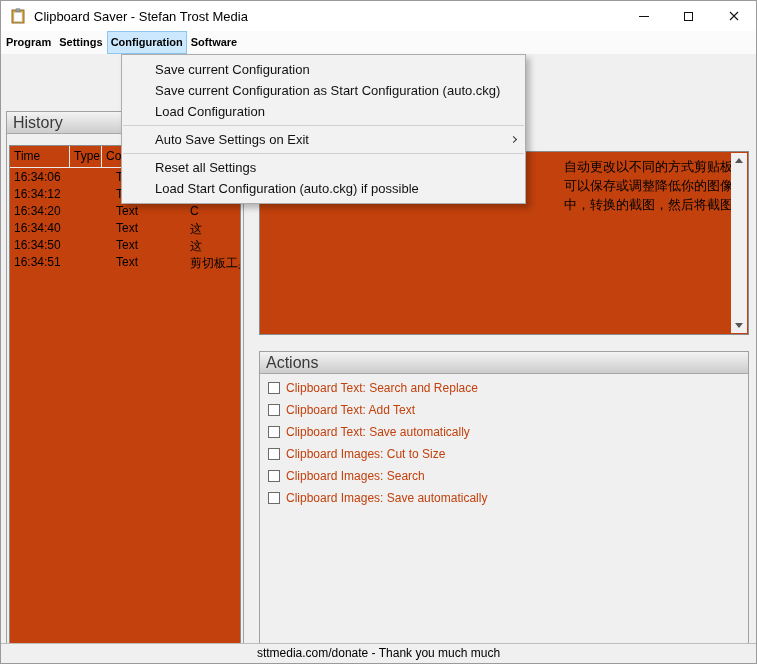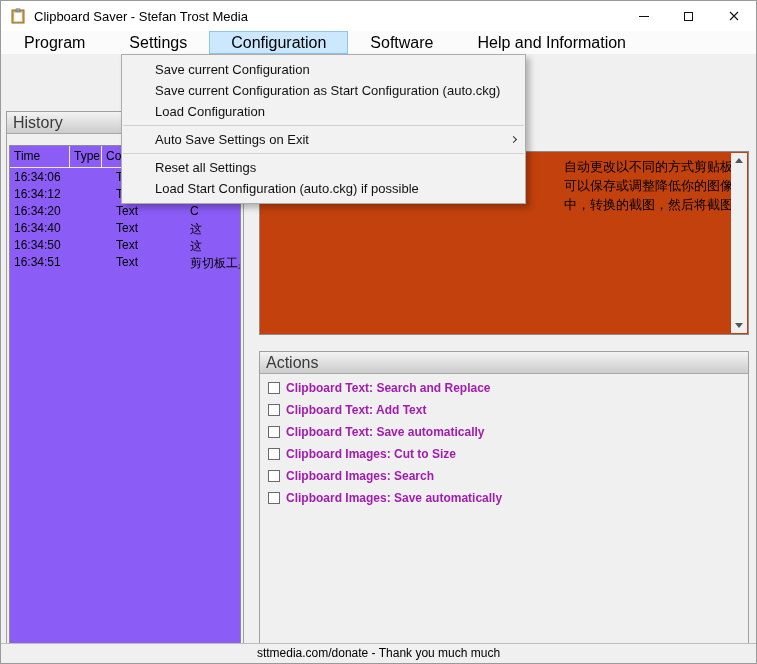--- a/index.html
+++ b/index.html
@@ -13,36 +13,36 @@
   .app-icon { margin-left:9px; width:16px; height:16px; flex:none; }
   .title-text { margin-left:8px; font-size:13px; color:#000; white-space:nowrap; }
   .win-controls { position:absolute; right:0; top:0; height:30px; display:flex; }
   .win-btn { width:45px; height:30px; display:flex; align-items:center; justify-content:center; background:#fff; }
   .glyph-min { width:10px; height:1px; background:#111; }
   .glyph-max { width:9px; height:9px; border:1px solid #111; background:transparent; }
 
   
   .menubar { position:absolute; left:0; top:30px; right:0; height:23px; background:#fbfbfb;
              display:flex; padding-left:1px; }
-  .menu-item { padding:0 22px; font-size:16px; line-height:23px; color:#000; white-space:nowrap; }
+  .menu-item { padding:0 4px; font-size:11px; line-height:23px; color:#000; white-space:nowrap;font-weight:bold; }
   .menu-item.active { background:#cce8ff; box-shadow:inset 0 0 0 1px #8ec6ee; }
 
   
   .main { position:absolute; left:0; top:53px; right:0; bottom:20px; background:#f0f0f0; }
 
   
   .group { position:absolute; border:1px solid #a0a0a0; background:#f0f0f0; }
   .panel-header { height:22px; line-height:22px; padding-left:6px; font-weight:normal;
                   font-size:16px; color:#3a3a3a;
                   background:linear-gradient(#f3f3f3,#cccccc); border-bottom:1px solid #a8a8a8; }
 
   
   #history-group { left:5px; top:57px; width:238px; height:583px; }
   .history-table { position:absolute; left:2px; right:2px; top:33px; bottom:38px;
-                   background:#8b5cf6; border:1px solid #8b8b8b; overflow:hidden; }
+                   background:#c2410c; border:1px solid #8b8b8b; overflow:hidden; }
   .t-head { display:flex; height:22px; font-size:12px; color:#000; border-bottom:1px solid #ececec; }
   .t-hcell { line-height:21px; padding-left:4px; border-right:1px solid #ececec; }
   .t-row { display:flex; height:17px; font-size:12px; color:#000;gap:42px; }
   .t-cell { padding:2px 0 0 4px; overflow:hidden; white-space:nowrap; }
   .col-time { width:60px; flex:none; }
   .col-type { width:32px; flex:none; }
   .col-content { flex:1; border-right:none; }
   .history-opts { position:absolute; left:4px; bottom:4px; }
   .opt-row { display:flex; align-items:center; gap:5px; height:17px; font-size:12px; color:#000; }
 
@@ -61,21 +61,21 @@
                 align-items:center; justify-content:center; }
   .scroll-btn.up { top:0; } .scroll-btn.down { bottom:0; }
   .tri-up { width:0; height:0; border-left:4px solid transparent; border-right:4px solid transparent;
             border-bottom:5px solid #555; }
   .tri-down { width:0; height:0; border-left:4px solid transparent; border-right:4px solid transparent;
               border-top:5px solid #555; }
 
   
   #actions-group { left:258px; top:297px; width:490px; height:343px; }
   .actions-list { position:absolute; left:8px; top:25px; right:8px; }
-  .action-row { display:flex; align-items:center; gap:6px; height:22px; font-size:12px; color:#a21caf;font-weight:bold; }
+  .action-row { display:flex; align-items:center; gap:6px; height:22px; font-size:12px; color:#c2410c; }
 
   
   .statusbar { position:absolute; left:0; right:0; bottom:0; height:20px; background:#f0f0f0;
                border-top:1px solid #bdbdbd; text-align:center; font-size:12px;
                line-height:19px; color:#000; }
 
   
   .dropdown { position:absolute; left:120px; top:53px; width:405px; background:#f2f2f2;
               border:1px solid #acacac; box-shadow:4px 4px 6px rgba(0,0,0,0.25);
               padding:4px 0; z-index:60; }
@@ -111,21 +111,20 @@
         </svg>
       </div>
     </div>
   </div>
 
   <div class="menubar">
     <span class="menu-item">Program</span>
     <span class="menu-item">Settings</span>
     <span class="menu-item active">Configuration</span>
     <span class="menu-item">Software</span>
-    <span class="menu-item">Help and Information</span>
   </div>
 
   <div class="main">
 
     <div class="group" id="history-group">
       <div class="panel-header">History</div>
 
       <div class="history-table">
         <div class="t-head">
           <div class="t-hcell col-time">Time</div>

